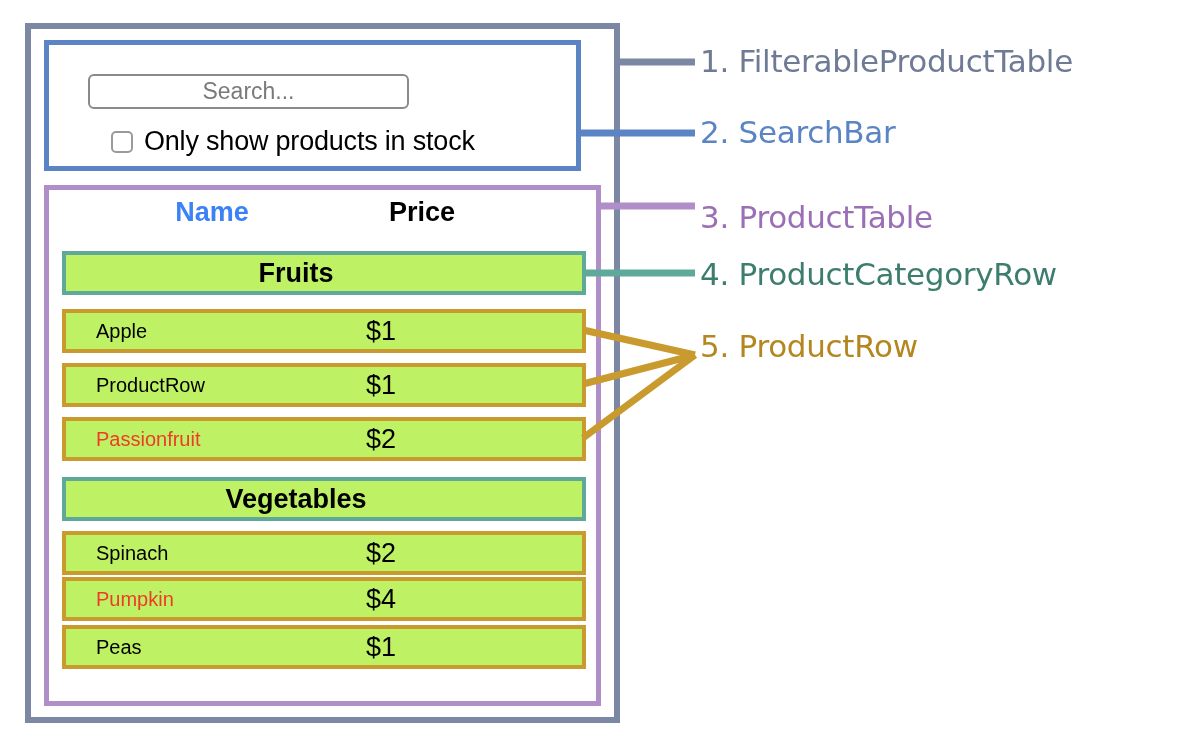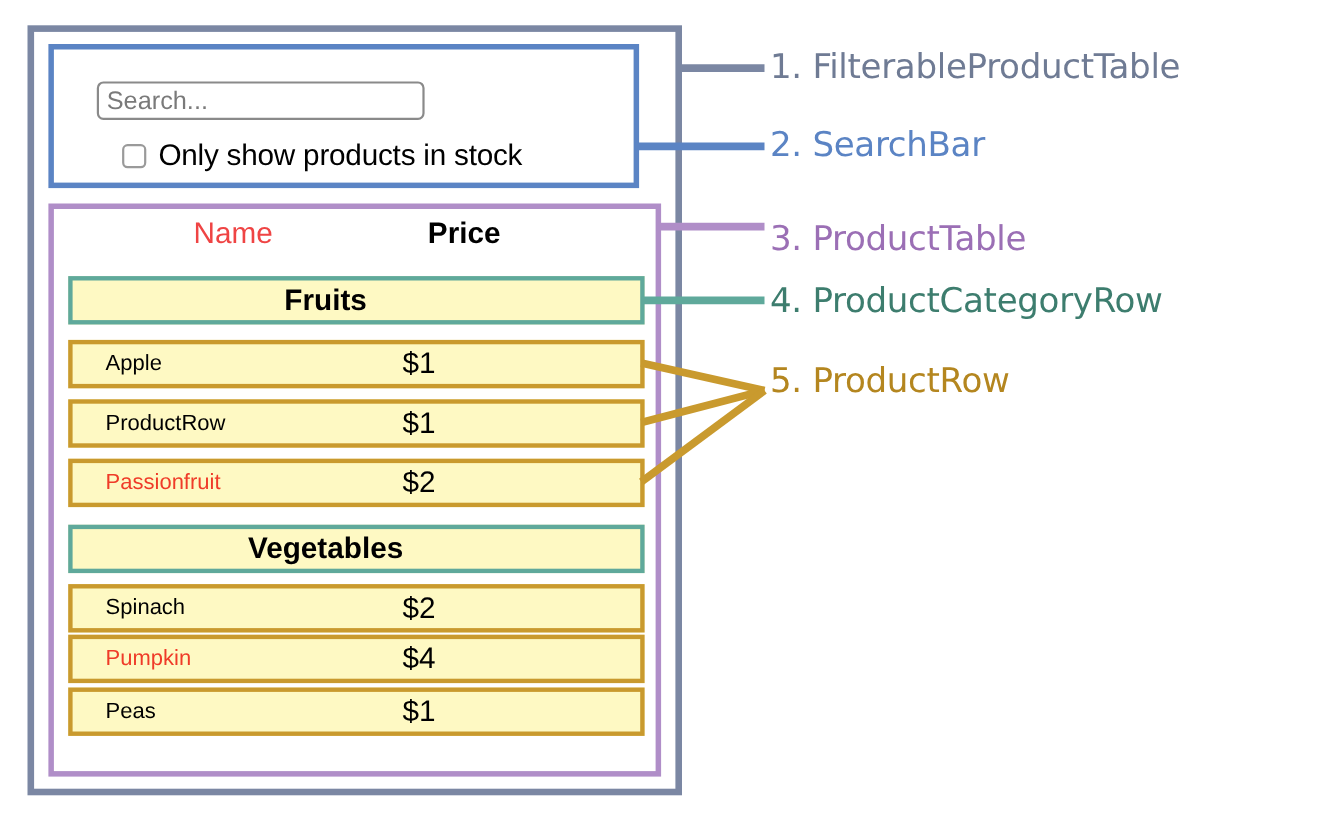--- a/index.html
+++ b/index.html
@@ -43,31 +43,32 @@
   #frame-producttable {         
     left: 44px;  top: 185px;
     width: 557px; height: 521px;
     border: 5px solid #b08ec8;
   }
 
   
   #search-input {
     position: absolute;
     left: 88px; top: 74px;
-    width: 298px; height: 35px;
+    width: 321px; height: 35px;
     box-sizing: border-box;
     border: 2px solid #8a8a8a;
     border-radius: 6px;
     background: #ffffff;
     font-family: "Liberation Sans", "DejaVu Sans", sans-serif;
     font-size: 23px;
     color: #7a7a7a;
     padding: 0 7px;
     line-height: 31px;
     outline: none;
+    text-align: center;
   }
   #search-input::placeholder { color: #7a7a7a; opacity: 1; }
 
   #stock-filter-row {
     position: absolute;
     left: 96px; top: 126px;
     display: flex;
     align-items: center;
     gap: 11px;
     white-space: nowrap;
@@ -91,40 +92,40 @@
   #table-header {
     position: absolute;
     left: 62px; top: 195px;
     width: 524px; height: 42px;
   }
   .col-name {
     position: absolute;
     left: 0; width: 300px;
     text-align: center;
     font-size: 27px;
-    font-weight: normal;
-    color: #ef4444;
+    font-weight: bold;
+    color: #3b82f6;
     top: 2px;
   }
   .col-price {
     position: absolute;
     left: 240px; width: 240px;
     text-align: center;
     font-size: 27px;
     font-weight: bold;
     color: #000;
     top: 2px;
   }
 
   .row-box {
     position: absolute;
     left: 62px;
     width: 524px;
     box-sizing: border-box;
-    background: #fef9c3;
+    background: #bef264;
   }
   .category-row {
     height: 44px;
     border: 4px solid #5fa99b;
   }
   .category-row .cat-label {
     position: absolute;
     left: 0; right: 0;
     top: 50%;
     transform: translateY(-50%);

